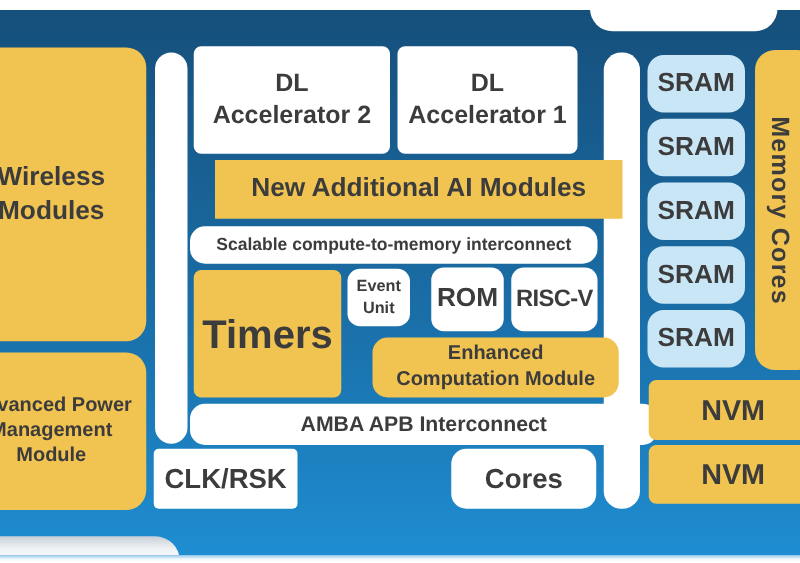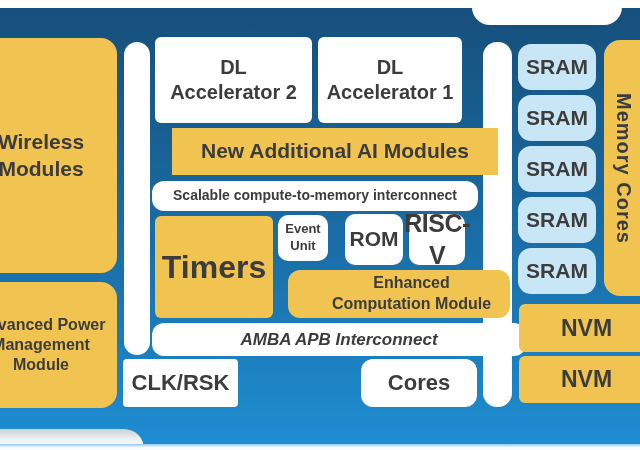--- a/index.html
+++ b/index.html
@@ -64,25 +64,25 @@
 Accelerator 2</div>
   <div class="box white" style="left:318px;top:37px;width:144px;height:86px;font-size:20px;">DL
 Accelerator 1</div>
   <div class="box yellow" style="left:152px;top:128px;width:326px;height:47px;font-size:21px;border-radius:0;margin-left:20px;">New Additional AI Modules</div>
   <div class="box white" style="left:152px;top:181px;width:326px;height:30px;font-size:14px;border-radius:12px;">Scalable compute-to-memory interconnect</div>
 
   <div class="box yellow" style="left:155px;top:216px;width:118px;height:102px;font-size:32px;">Timers</div>
   <div class="box white" style="left:278px;top:215px;width:50px;height:46px;font-size:13px;border-radius:10px;line-height:1.3;">Event
 Unit</div>
   <div class="box white" style="left:345px;top:214px;width:58px;height:51px;font-size:21px;border-radius:10px;">ROM</div>
-  <div class="box white" style="left:409px;top:214px;width:56px;height:51px;font-size:25px;border-radius:10px;letter-spacing:-0.5px;">RISC-V</div>
-  <div class="box yellow" style="left:288px;top:270px;width:197px;height:48px;font-size:16px;border-radius:12px;line-height:1.3;padding-left:25px;">Enhanced
+  <div class="box white" style="left:409px;top:214px;width:69px;height:51px;font-size:19px;border-radius:10px;letter-spacing:-0.5px;">RISC-V</div>
+  <div class="box yellow" style="left:298px;top:270px;width:197px;height:48px;font-size:16px;border-radius:12px;line-height:1.3;">Enhanced
 Computation Module</div>
 
-  <div class="box white" style="left:152px;top:323px;width:374px;height:33px;font-size:17px;border-radius:12px;font-style:italic;">AMBA APB Interconnect</div>
+  <div class="box white" style="left:152px;top:323px;width:374px;height:33px;font-size:17px;border-radius:12px;">AMBA APB Interconnect</div>
 
   <div class="box white" style="left:123px;top:359px;width:115px;height:48px;font-size:22px;border-radius:4px;">CLK/RSK</div>
   <div class="box white" style="left:361px;top:359px;width:116px;height:48px;font-size:22px;border-radius:12px;">Cores</div>
 
   <div class="box lblue" style="left:518px;top:44px;width:78px;height:46px;font-size:21px;border-radius:13px;">SRAM</div>
   <div class="box lblue" style="left:518px;top:95px;width:78px;height:46px;font-size:21px;border-radius:13px;">SRAM</div>
   <div class="box lblue" style="left:518px;top:146px;width:78px;height:46px;font-size:21px;border-radius:13px;">SRAM</div>
   <div class="box lblue" style="left:518px;top:197px;width:78px;height:46px;font-size:21px;border-radius:13px;">SRAM</div>
   <div class="box lblue" style="left:518px;top:248px;width:78px;height:46px;font-size:21px;border-radius:13px;">SRAM</div>
 

